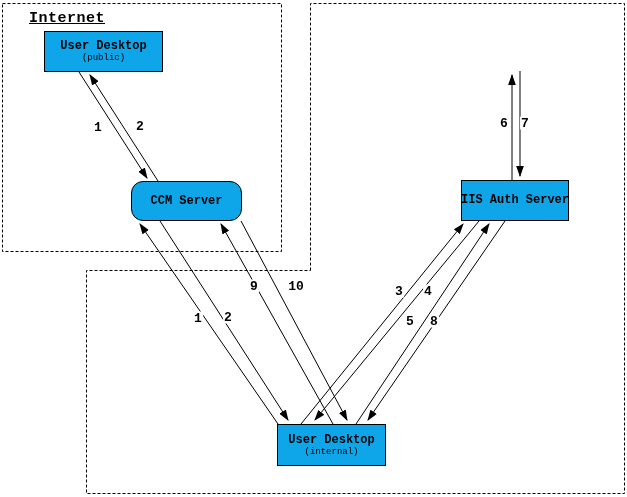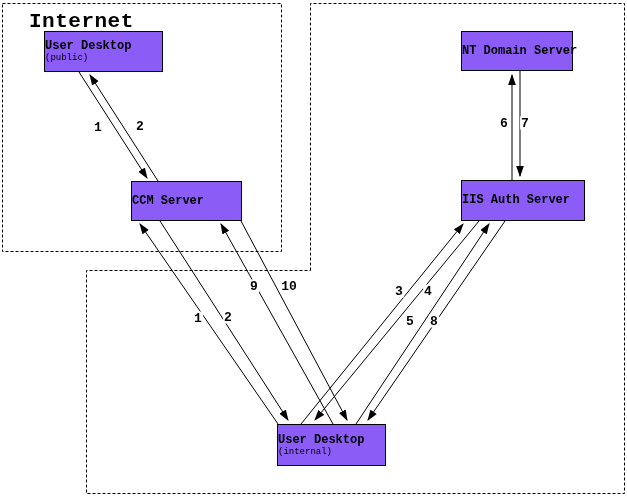--- a/index.html
+++ b/index.html
@@ -16,33 +16,34 @@
     color: #000000;
     overflow: hidden;
   }
   .stage svg {
     position: absolute;
     left: 0;
     top: 0;
   }
   .region-label {
     position: absolute;
-    font-size: 21px;
+    font-size: 15px;
     font-weight: bold;
     letter-spacing: 0.5px;
     white-space: nowrap;
+    text-decoration: underline;
   }
   .node {
     position: absolute;
     box-sizing: border-box;
     border: 1px solid #000000;
-    background: #8b5cf6;
+    background: #0ea5e9;
     display: flex;
     flex-direction: column;
-    align-items: flex-start;
+    align-items: center;
     justify-content: center;
     text-align: center;
   }
   .node-label {
     font-size: 12px;
     font-weight: bold;
     line-height: 13px;
     white-space: nowrap;
   }
   .node-sublabel {
@@ -96,43 +97,40 @@
     <line x1="520" y1="71" x2="520" y2="176" stroke="#000000" marker-end="url(#arrow)"></line>
   </svg>
 
   <span class="region-label" style="left:29px; top:10px;">Internet</span>
 
   <div class="node" style="left:44px; top:31px; width:119px; height:41px;">
     <span class="node-label">User Desktop</span>
     <span class="node-sublabel">(public)</span>
   </div>
 
-  <div class="node" style="left:461px; top:31px; width:112px; height:40px;">
-    <span class="node-label">NT Domain Server</span>
-  </div>
 
-  <div class="node" style="left:131px; top:181px; width:111px; height:40px;">
+  <div class="node" style="left:131px; top:181px; width:111px; height:40px;border-radius:12px;">
     <span class="node-label">CCM Server</span>
   </div>
 
-  <div class="node" style="left:461px; top:180px; width:124px; height:41px;">
+  <div class="node" style="left:461px; top:180px; width:108px; height:41px;">
     <span class="node-label">IIS Auth Server</span>
   </div>
 
   <div class="node" style="left:277px; top:424px; width:109px; height:42px;">
     <span class="node-label">User Desktop</span>
     <span class="node-sublabel">(internal)</span>
   </div>
 
   <span class="edge-label" style="left:98px;  top:127px;">1</span>
   <span class="edge-label" style="left:140px; top:126px;">2</span>
   <span class="edge-label" style="left:198px; top:318px;">1</span>
   <span class="edge-label" style="left:228px; top:317px;">2</span>
   <span class="edge-label" style="left:254px; top:286px;">9</span>
-  <span class="edge-label" style="left:289px; top:286px;">10</span>
+  <span class="edge-label" style="left:296px; top:286px;">10</span>
   <span class="edge-label" style="left:399px; top:291px;">3</span>
   <span class="edge-label" style="left:428px; top:291px;">4</span>
   <span class="edge-label" style="left:410px; top:321px;">5</span>
   <span class="edge-label" style="left:434px; top:321px;">8</span>
   <span class="edge-label" style="left:504px; top:123px;">6</span>
   <span class="edge-label" style="left:525px; top:123px;">7</span>
 
 </div>
 
 </body></html>

